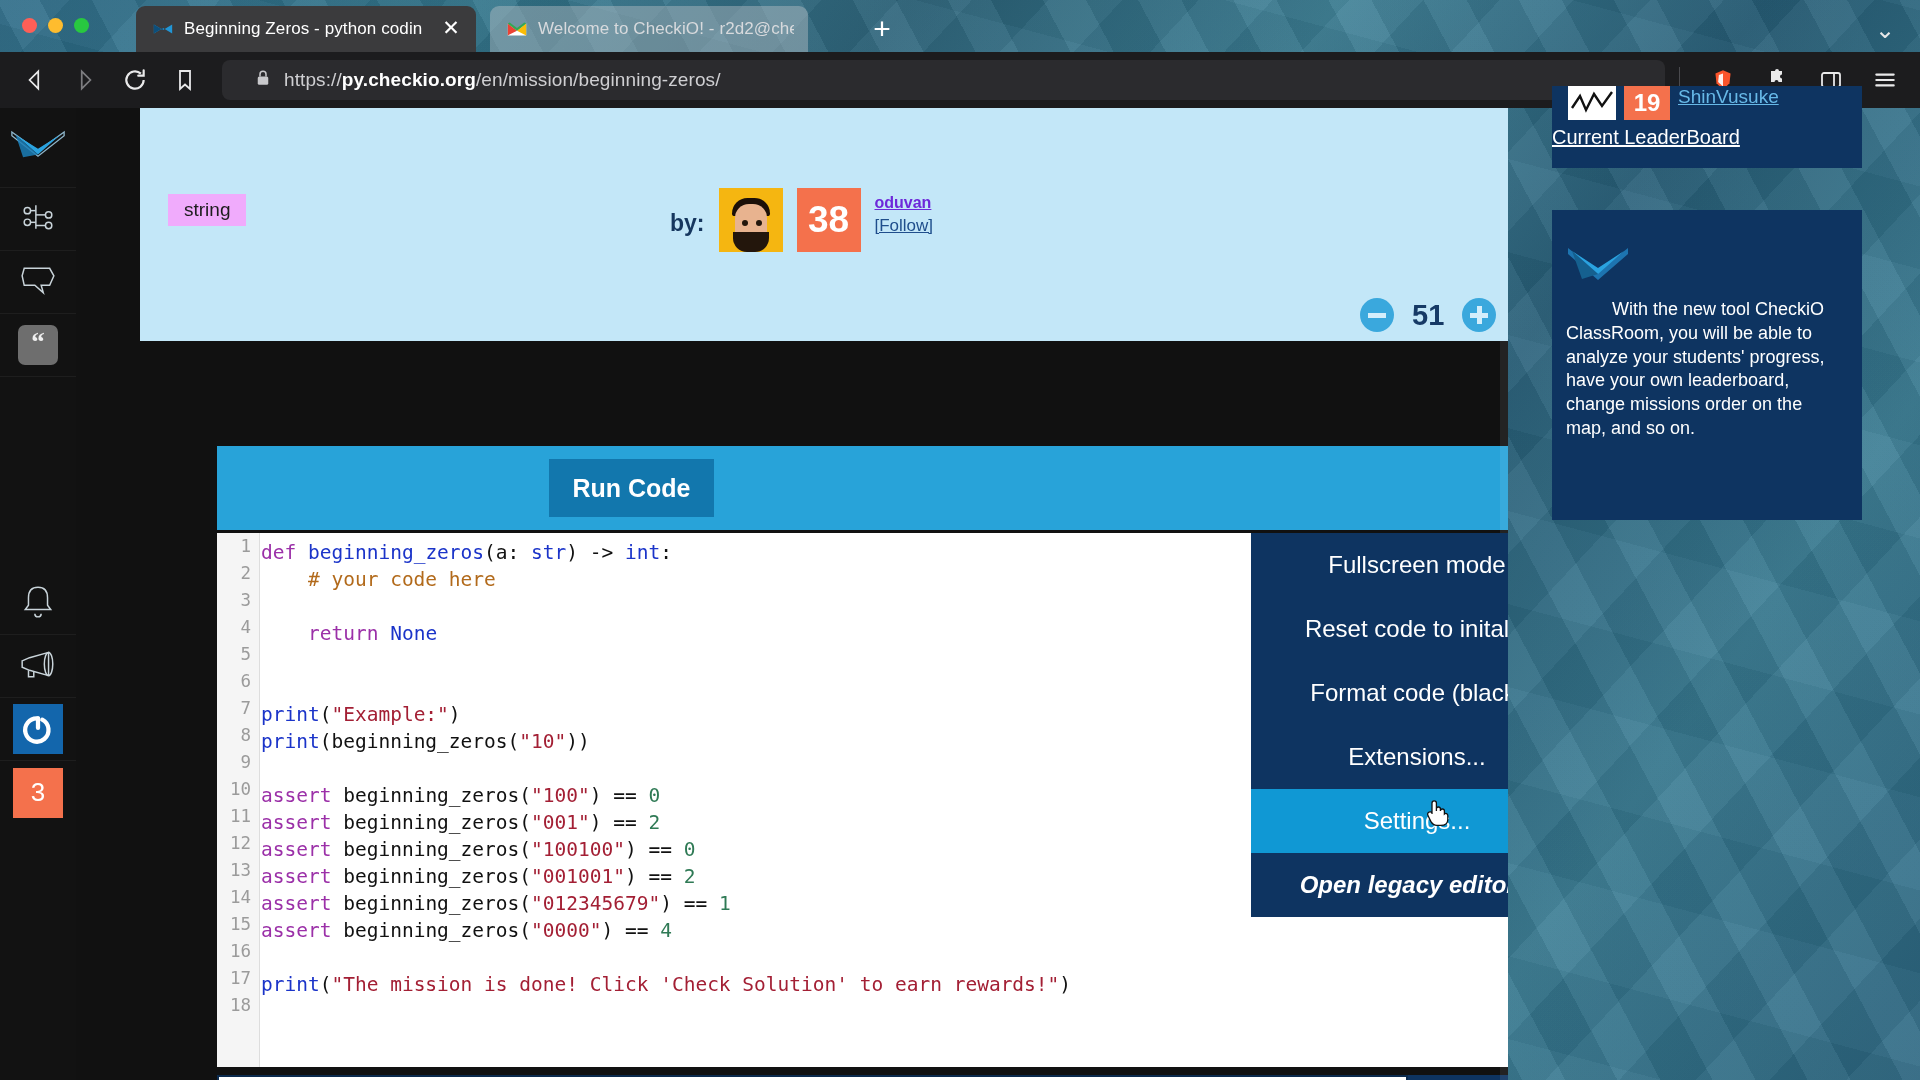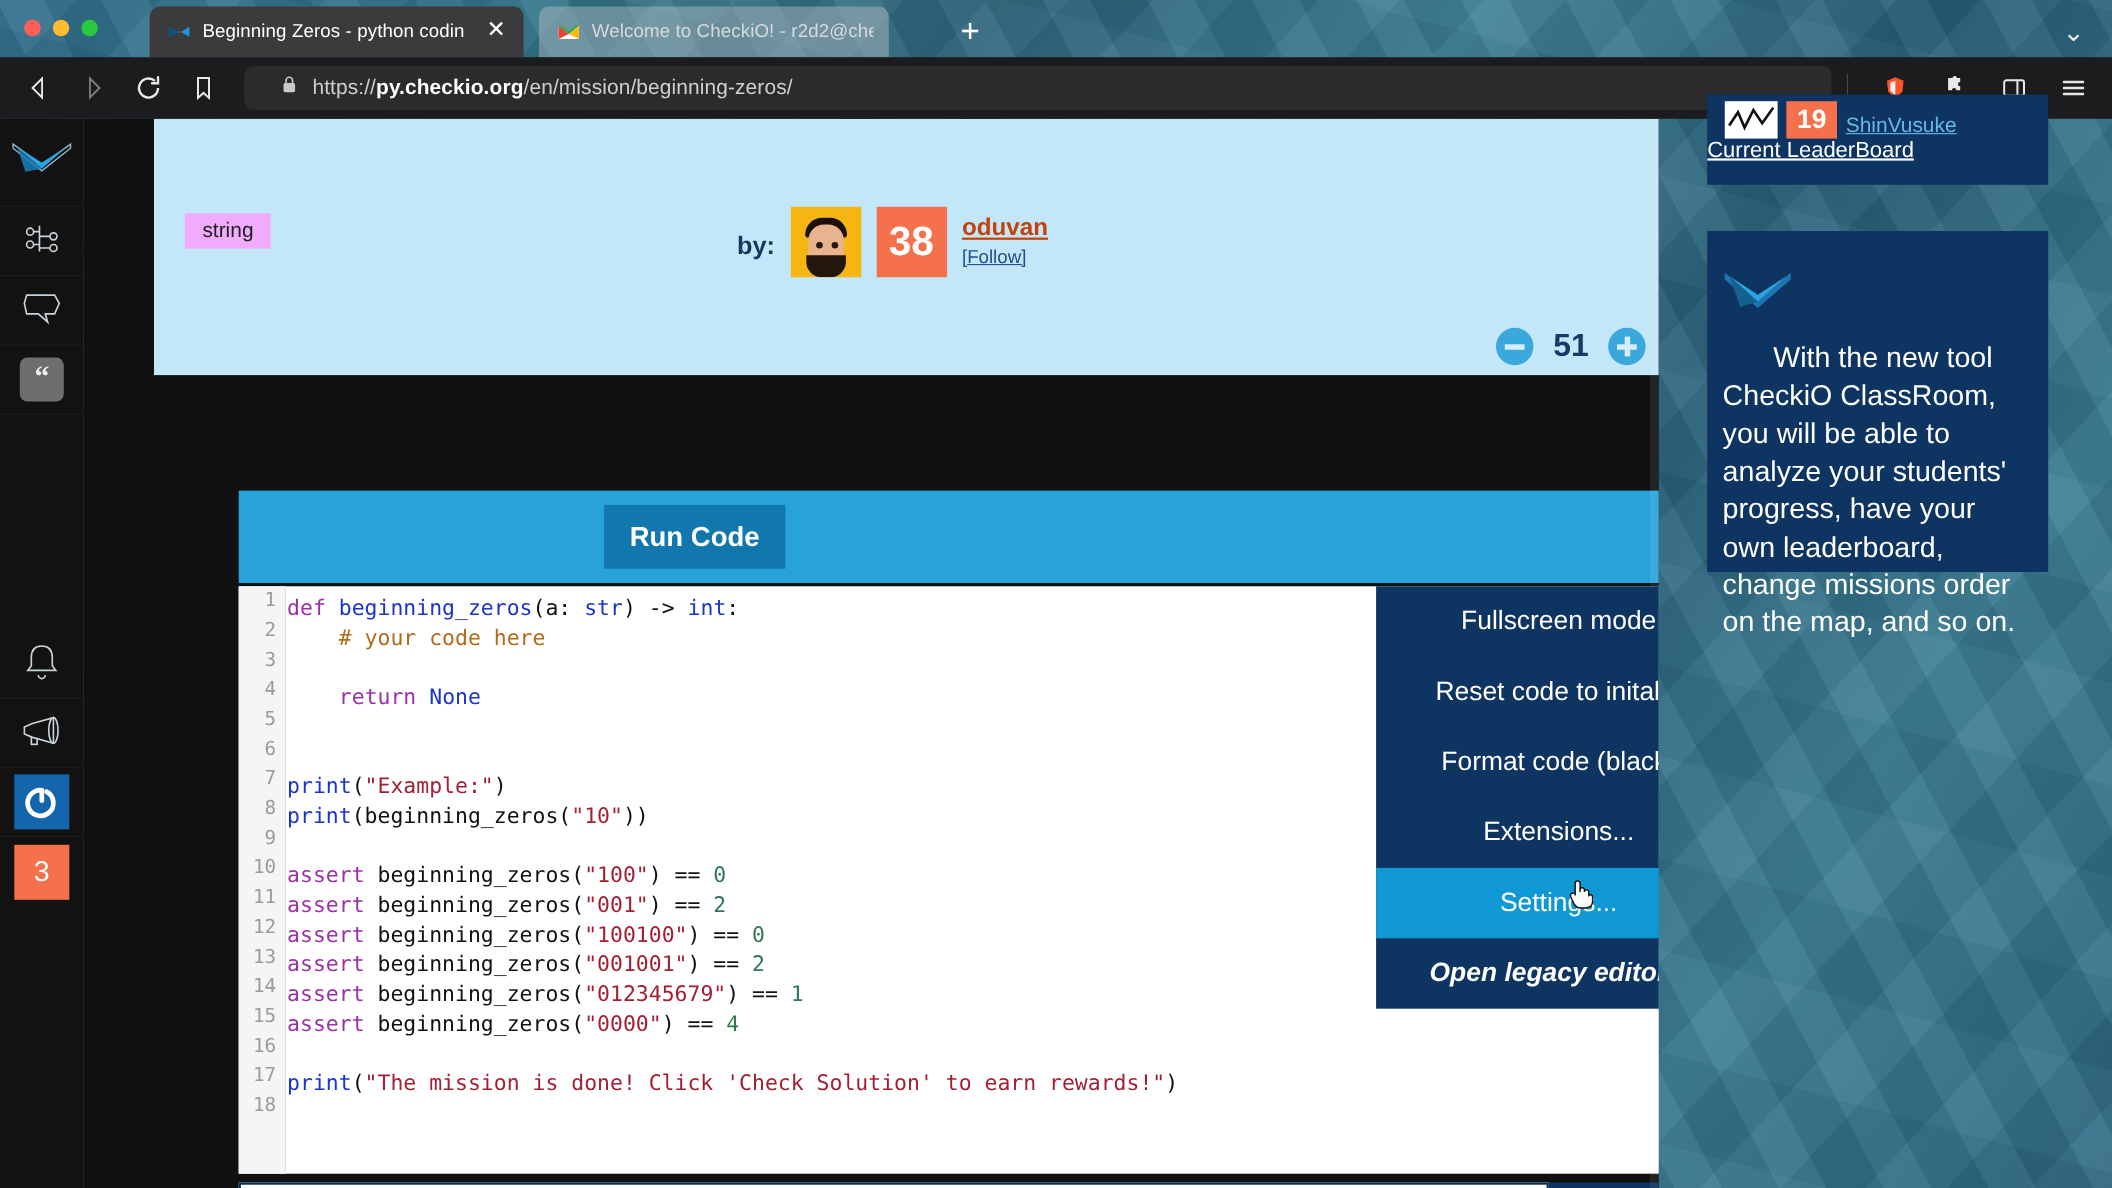--- a/index.html
+++ b/index.html
@@ -125,21 +125,21 @@
   #avatar .hair { position:absolute; left:13px; top:10px; width:38px; height:18px; background:#1c1008; border-radius:18px 18px 3px 3px; }
   #avatar .eyeL, #avatar .eyeR { position:absolute; top:32px; width:6px; height:6px; background:#23160c; border-radius:50%; }
   #avatar .eyeL { left:23px; } #avatar .eyeR { left:37px; }
   #avatar .beard { position:absolute; left:14px; top:44px; width:36px; height:20px; background:#23160c; border-radius:0 0 14px 14px; }
   #level-badge {
     width:64px; height:64px; background:#f4714c; color:#fff;
     display:flex; align-items:center; justify-content:center;
     font-size:37px; font-weight:700;
   }
   #author-names { padding-top:6px; }
-  #author-name { display:block; color:#c2410c; font-weight:700; font-size:22px; text-decoration:underline; }
+  #author-name { display:block; color:#6d28d9; font-weight:700; font-size:16px; text-decoration:underline; }
   #author-follow { display:block; color:#1f4e8c; font-size:17px; text-decoration:underline; margin-top:4px; }
 
   #vote-block {
     position:absolute; left:1220px; top:190px;
     display:flex; align-items:center; gap:18px;
   }
   .vote-btn {
     width:34px; height:34px; border-radius:50%;
     background:#3aa8dd; position:relative;
   }
@@ -242,21 +242,21 @@
     display:flex; align-items:center; justify-content:center;
     font-size:26px;
   }
 
   
   #rail { position:absolute; left:1508px; top:108px; width:412px; height:972px; }
   #card-leader {
     position:absolute; left:44px; top:-22px; width:310px; height:82px;
     background:#0e3461; overflow:hidden;
   }
-  #leader-top { display:flex; align-items:flex-end; gap:8px; padding:0 16px; height:40px; }
+  #leader-top { display:flex; align-items:flex-start; gap:8px; padding:0 16px; height:40px; }
   #lb-chart {
     width:48px; height:34px; background:#fff; position:relative; flex:none;
   }
   #lb-lvl {
     width:46px; height:34px; background:#f4714c; color:#fff; flex:none;
     display:flex; align-items:center; justify-content:center;
     font-size:24px; font-weight:700;
   }
   #lb-user { color:#67b9e8; font-size:19px; text-decoration:underline; white-space:nowrap; }
   #lb-link {
@@ -267,21 +267,21 @@
     position:absolute; left:44px; top:102px; width:310px; height:310px;
     background:#0e3461; color:#fff; padding:14px 18px 10px 14px;
   }
   #promo-head { display:flex; gap:10px; align-items:flex-start; }
   #promo-logo { width:64px; height:60px; flex:none; margin-top:14px; }
   #promo-title {
     flex:1 1 auto; text-align:right; font-size:23px; font-weight:700;
     line-height:1.22; padding-top:4px;
   }
   #promo-body {
-    margin-top:10px; font-size:26px; line-height:1.32; text-indent:46px;
+    font-size:18px; line-height:1.32; text-indent:46px;
   }
 
   
   #page-scroll {
     position:absolute; right:0; top:0; width:8px; height:972px;
     background:rgba(255,255,255,.08);
   }
 </style>
 </head>
 <body>

